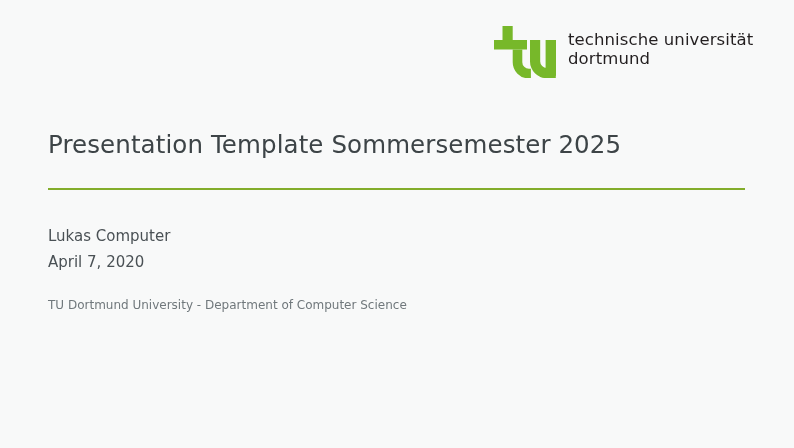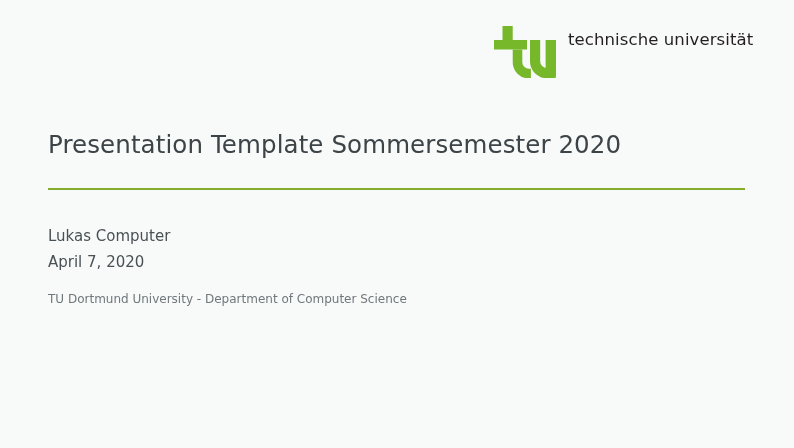--- a/index.html
+++ b/index.html
@@ -93,21 +93,21 @@
     line-height: 1.0;
     margin-bottom: 11px;
     white-space: nowrap;
   }
 
   .meta-date {
     font-family: "DejaVu Sans", sans-serif;
     font-size: 15px;
     color: #4a5155;
     line-height: 1.0;
-    margin-bottom: 23px;
+    margin-bottom: 29px;
     white-space: nowrap;
   }
 
   .meta-institute {
     font-family: "DejaVu Sans", sans-serif;
     font-size: 12px;
     color: #70787c;
     line-height: 1.0;
     white-space: nowrap;
   }
@@ -124,24 +124,25 @@
       <path fill="#77b82a" d="M8.5 0 h10.2 v14.0 h-10.2 z"></path>
       <path fill="#77b82a" d="M0 14.0 h33.0 v9.6 h-33.0 z"></path>
       <path fill="#77b82a" d="M8.5 23.6 h10.2 v12.6 a16.2 16.2 0 0 0 16.2 16.2 h2.0 v-9.6 h-2.0 a6.6 6.6 0 0 1 -6.6 -6.6 v-12.6 z"></path>
 
       <path fill="#77b82a" d="M36.0 14.0 h10.2 v21.4 a6.6 6.6 0 0 0 6.6 6.6 a6.6 6.6 0 0 0 6.6 -6.6 v-21.4 h10.2 v21.4 a16.8 16.8 0 0 1 -16.8 16.8 a16.8 16.8 0 0 1 -16.8 -16.8 z"></path>
       <path fill="#77b82a" d="M51.6 14.0 h10.2 v38.0 h-10.2 z"></path>
     </svg>
 
     <div class="logo-wordmark">
       <span class="logo-line">technische universität</span>
+      <span class="logo-line">dortmund</span>
     </div>
   </div>
 
-  <div class="title">Presentation Template Sommersemester 2020</div>
+  <div class="title">Presentation Template Sommersemester 2025</div>
 
   <div class="rule"></div>
 
   <div class="meta">
     <div class="meta-author">Lukas Computer</div>
     <div class="meta-date">April 7, 2020</div>
     <div class="meta-institute">TU Dortmund University - Department of Computer Science</div>
   </div>
 
 </div>

